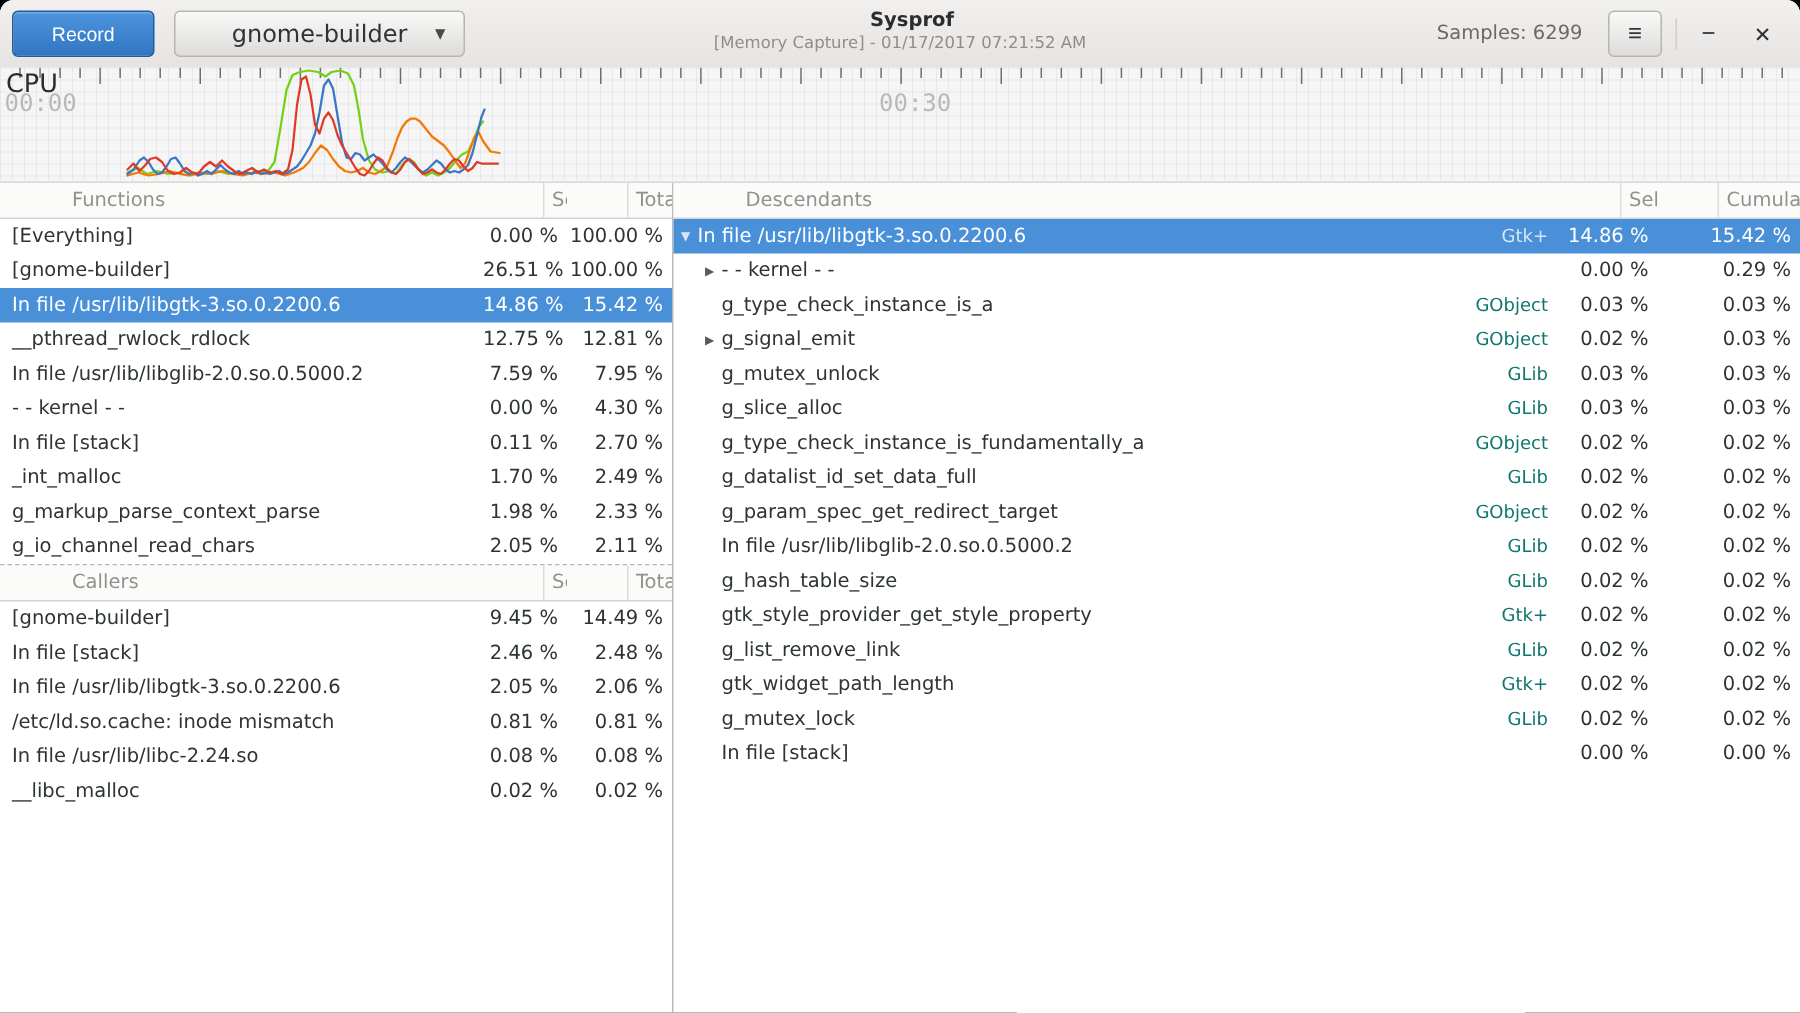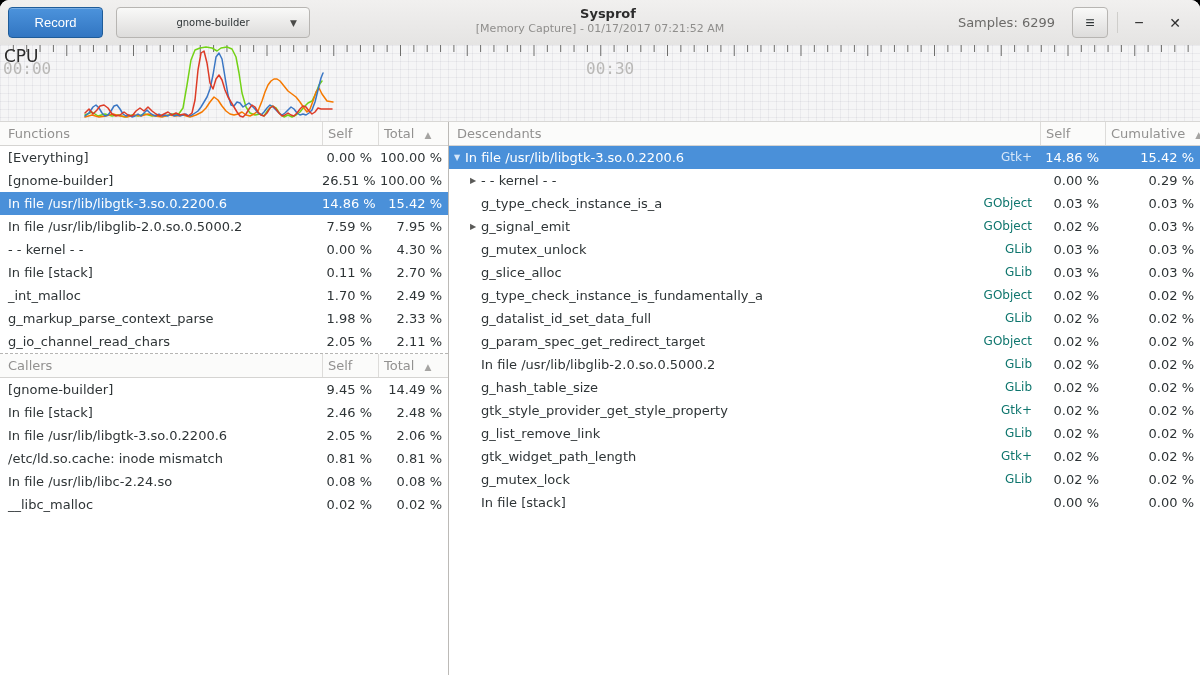--- a/index.html
+++ b/index.html
@@ -12,21 +12,21 @@
   .headerbar { position:absolute; top:0; left:0; width:100%; height:57px;
     background:linear-gradient(#f1f0ef,#e2e1e0); border-bottom:1px solid #bdbcb9;
     display:flex; align-items:center; }
   .btn-record { position:absolute; left:8px; top:7px; width:95px; height:31px;
     background:linear-gradient(#4c93dc,#3276c2); border:1px solid #1f5c99; border-radius:4px;
     color:#fff; font-size:13px; text-align:center; line-height:29px; cursor:pointer;
     box-shadow:inset 0 1px rgba(255,255,255,.25); }
   .combo { position:absolute; left:116px; top:7px; width:194px; height:31px;
     background:linear-gradient(#f9f9f8,#dddcdb); border:1px solid #b7b5b2; border-radius:4px;
     display:flex; align-items:center; justify-content:center; cursor:pointer; }
-  .combo .combo-label { font-size:10px; color:#2e3436; }
+  .combo .combo-label { font-size:16px; color:#2e3436; }
   .combo .arrow { position:absolute; right:12px; font-size:9px; color:#4a4a48; }
   .titlebox { position:absolute; left:0; right:0; top:0; height:45px; text-align:center; pointer-events:none; }
   .titlebox .title { margin-top:6px; font-weight:bold; font-size:13px; color:#2c2c2c;padding-left:16px; }
   .titlebox .subtitle { font-size:11px; color:#8f8e8c; margin-top:1px; }
   .samples { position:absolute; right:145px; top:0; height:45px; line-height:45px;
     color:#6b6a68; font-size:13px; }
   .btn-menu { position:absolute; right:92px; top:7px; width:36px; height:31px;
     background:linear-gradient(#f9f9f8,#dddcdb); border:1px solid #b7b5b2; border-radius:4px;
     text-align:center; line-height:29px; font-size:16px; color:#2e3436; cursor:pointer; }
   .hsep { position:absolute; right:82px; top:12px; width:1px; height:21px; background:#cfcecb; }
@@ -48,21 +48,21 @@
   .chart .t0 { left:3px; } .chart .t30 { left:586px; }
 
   
   .panes { position:absolute; top:122px; left:0; width:1200px; height:553px; background:#fff; }
   .vdivider { position:absolute; left:448px; top:0; width:1px; height:553px; background:#bcbab7; }
   .pane-left { position:absolute; left:0; top:0; width:448px; height:553px; }
   .pane-right { position:absolute; left:449px; top:0; width:751px; height:553px; }
 
   .thead { display:grid; height:24px; background:#fbfbfa; border-bottom:1px solid #d5d4d2;
     color:#929190; font-size:13px; line-height:23px; }
-  .thead .hc { padding-left:8px; overflow:hidden; white-space:nowrap; }
+  .thead .hc { padding-left:8px; overflow:hidden; white-space:nowrap;margin-left:40px; }
   .thead .hc.b { border-left:1px solid #dddcda; padding-left:5px; }
   .thead .sort { font-size:9px; color:#a5a4a2; margin-left:10px; }
   .grid-l { grid-template-columns:322px 56px 70px; }
   .grid-r { grid-template-columns:591px 65px 95px; }
 
   .trow { display:grid; height:23px; line-height:23px; font-size:13px; color:#2e3436; cursor:default; }
   .trow .cell { overflow:hidden; white-space:nowrap; }
   .trow .name { padding-left:8px; }
   .trow .num { text-align:right; padding-right:6px; }
   .trow.selected { background:#4a90d9; color:#fff; }
@@ -225,20 +225,25 @@
             <div class="cell name">[gnome-builder]</div>
             <div class="cell num">26.51 %</div>
             <div class="cell num">100.00 %</div>
           </div>
           <div class="trow grid-l selected">
             <div class="cell name">In file /usr/lib/libgtk-3.so.0.2200.6</div>
             <div class="cell num">14.86 %</div>
             <div class="cell num">15.42 %</div>
           </div>
           <div class="trow grid-l">
+            <div class="cell name">__pthread_rwlock_rdlock</div>
+            <div class="cell num">12.75 %</div>
+            <div class="cell num">12.81 %</div>
+          </div>
+          <div class="trow grid-l">
             <div class="cell name">In file /usr/lib/libglib-2.0.so.0.5000.2</div>
             <div class="cell num">7.59 %</div>
             <div class="cell num">7.95 %</div>
           </div>
           <div class="trow grid-l">
             <div class="cell name">- - kernel - -</div>
             <div class="cell num">0.00 %</div>
             <div class="cell num">4.30 %</div>
           </div>
           <div class="trow grid-l">

